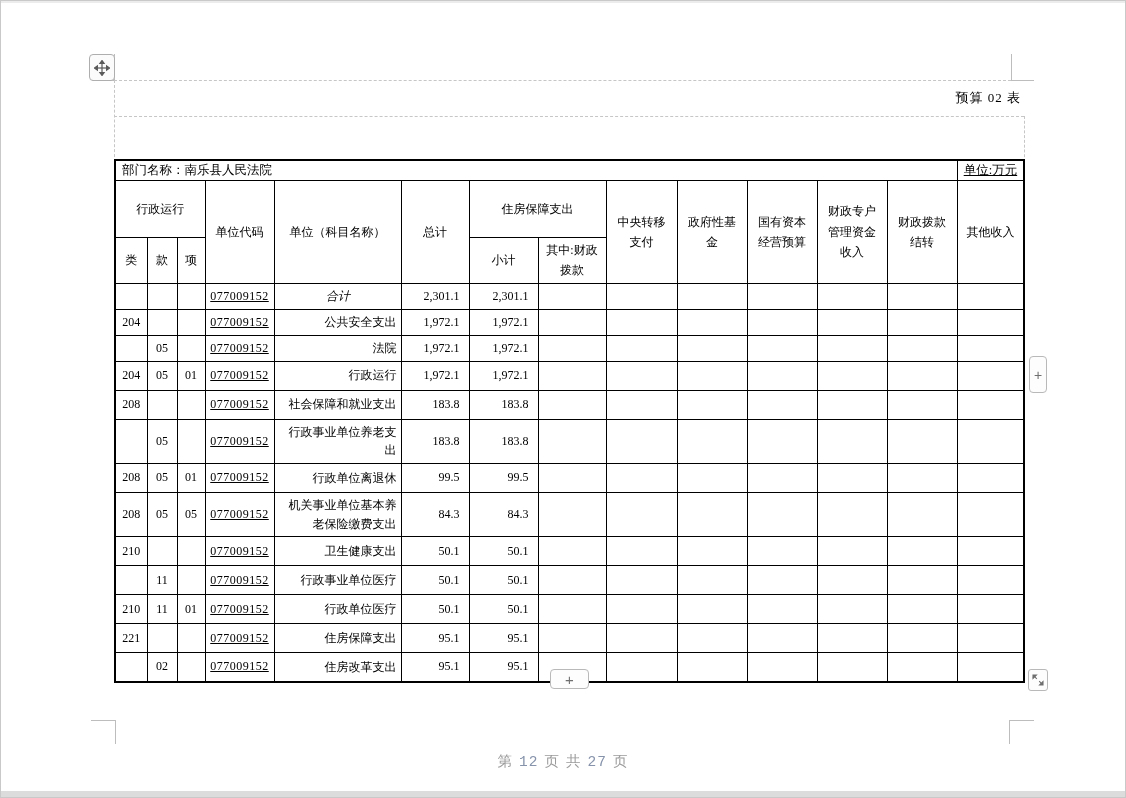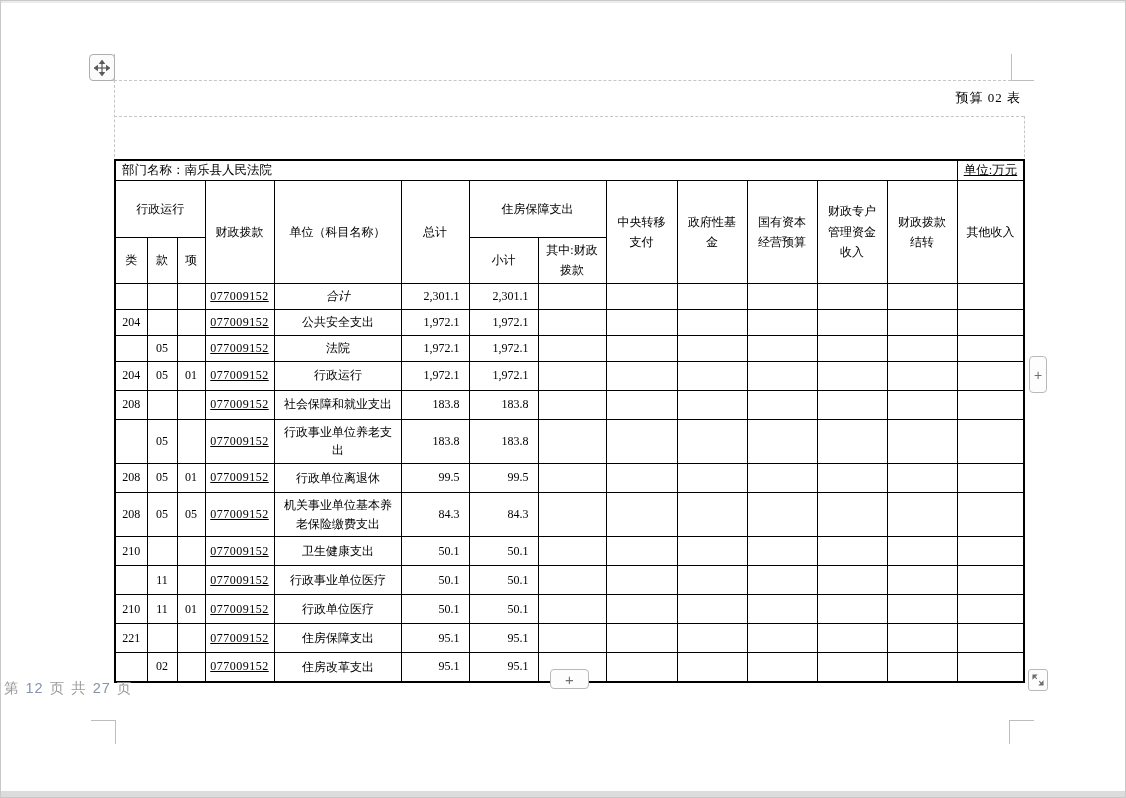--- a/index.html
+++ b/index.html
@@ -41,36 +41,36 @@
   tr.meta td{font-size:12.5px;}
   td.meta-left{text-align:left;padding:1px 6px;}
   td.meta-right{padding:1px 2px;text-decoration:underline;}
   tr.h1{height:57px;}
   tr.h2{height:35px;}
   td.hd{line-height:1.7;padding:2px 6px;}
   tbody.rows tr{height:29px;}
   tbody.rows tr:nth-child(-n+3){height:26px;}
   td.c-code{padding:2px 2px;}
   td.c-ucode{padding:2px 2px;letter-spacing:0.5px;text-decoration:underline;}
-  td.c-name{text-align:center;padding:3px 4px 3px 5px;line-height:1.55;}
+  td.c-name{text-align:right;padding:3px 4px 3px 5px;line-height:1.55;}
   td.c-name.center{text-align:center;font-style:italic;}
   td.c-num{text-align:right;padding:2px 9px 2px 2px;}
 
   .ui-btn{
     position:absolute;box-sizing:border-box;background:#fdfdfd;border:1px solid #b9b9b9;
     border-radius:4px;color:#6f6f6f;display:flex;align-items:center;justify-content:center;
     font-family:"Liberation Sans","DejaVu Sans",sans-serif;padding:0;cursor:pointer;
   }
   .add-row{left:549px;top:668px;width:39px;height:20px;font-size:15px;line-height:1;}
   .add-col{left:1028px;top:355px;width:18px;height:37px;font-size:14px;line-height:1;}
   .resize-btn{left:1027px;top:668px;width:20px;height:22px;border-radius:3px;}
 
   .page-footer{
-    position:absolute;left:0;top:678px;width:100%;
-    font-family:Liberation Sans, sans-serif;
+    position:absolute;left:0;top:751px;width:100%;text-align:center;
+    font-family:Liberation Mono, monospace;
     font-size:14.5px;color:#9b9b9b;letter-spacing:1px;
   }
   .page-footer span{margin:0 3px;}
   .page-footer .n{color:#8693ab;}
 </style>
 </head>
 <body>
 
 <div class="screen">
 
@@ -125,21 +125,21 @@
       <col style="width:70px">
         <col style="width:67px">
     </colgroup>
     <thead>
       <tr class="meta">
         <td class="meta-left" colspan="13">部门名称：南乐县人民法院</td>
         <td class="meta-right">单位:万元</td>
       </tr>
       <tr class="h1">
         <td class="hd" colspan="3">行政运行</td>
-        <td class="hd" rowspan="2">财政拨款</td>
+        <td class="hd" rowspan="2">单位代码</td>
         <td class="hd" rowspan="2">单位（科目名称）</td>
         <td class="hd" rowspan="2">总计</td>
         <td class="hd" colspan="2">住房保障支出</td>
         <td class="hd" rowspan="2">中央转移支付</td>
         <td class="hd" rowspan="2">政府性基金</td>
         <td class="hd" rowspan="2">国有资本经营预算</td>
         <td class="hd" rowspan="2">财政专户管理资金收入</td>
         <td class="hd" rowspan="2">财政拨款结转</td>
         <td class="hd" rowspan="2">其他收入</td>
       </tr>

